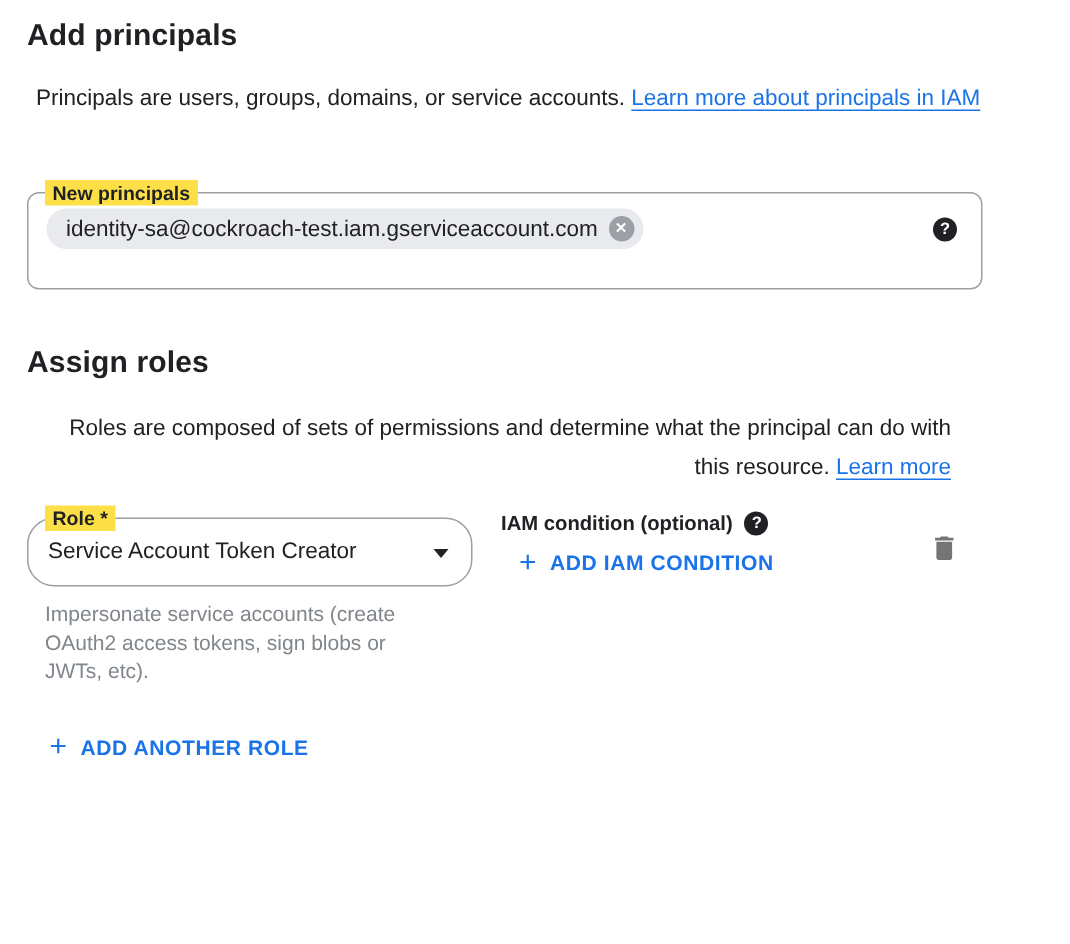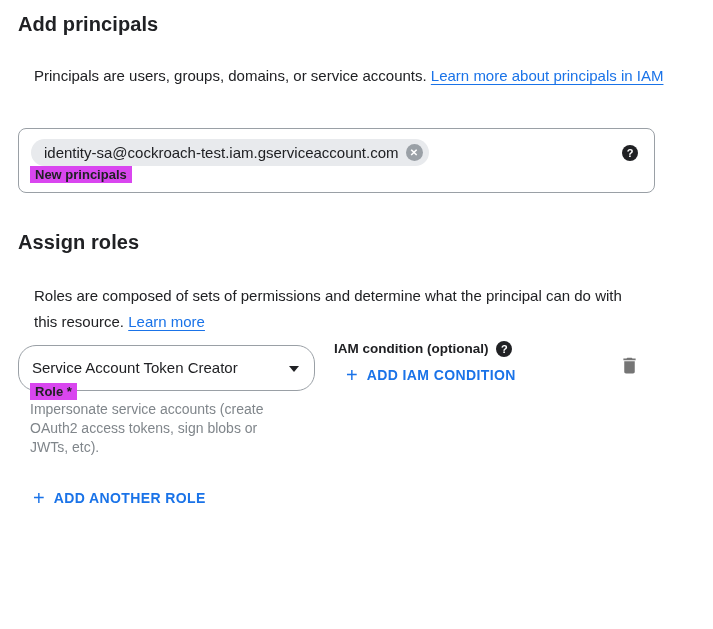--- a/index.html
+++ b/index.html
@@ -24,54 +24,53 @@
     font-weight: 700;
     color: #202124;
     letter-spacing: 0.1px;
   }
   #add-principals-title { top: 13px; }
   #assign-roles-title   { top: 231px; }
 
   .desc {
     position: absolute;
     left: 18px;
-    margin: 16px;
+    margin: 6px;
     font-size: 15px;
     line-height: 26px;
     color: #202124;
   }
   #principals-desc { top: 47px; width: 640px; }
-  #roles-desc      { top: 267px; width: 610px; }
+  #roles-desc      { top: 267px; width: 610px; text-align: right; }
 
   .link {
     color: #1a73e8;
     text-decoration: underline;
     text-underline-offset: 3px;
     cursor: pointer;
   }
 
   
   .outlined-field {
     position: absolute;
     border: 1px solid #9aa0a6;
     border-radius: 8px;
     background: #fff;
   }
   .field-label {
     position: absolute;
     top: -9px;
     left: 11px;
-    background: #d946ef;
+    background: #fde047;
     padding: 0 5px;
     font-size: 13px;
     font-weight: 700;
     line-height: 17px;
     color: #202124;
     white-space: nowrap;
-    margin-top: 46px;
   }
   #new-principals-field { left: 18px; top: 128px; width: 637px; height: 65px; }
 
   .chip {
     position: absolute;
     left: 12px;
     top: 10px;
     display: inline-flex;
     align-items: center;
     gap: 7px;

